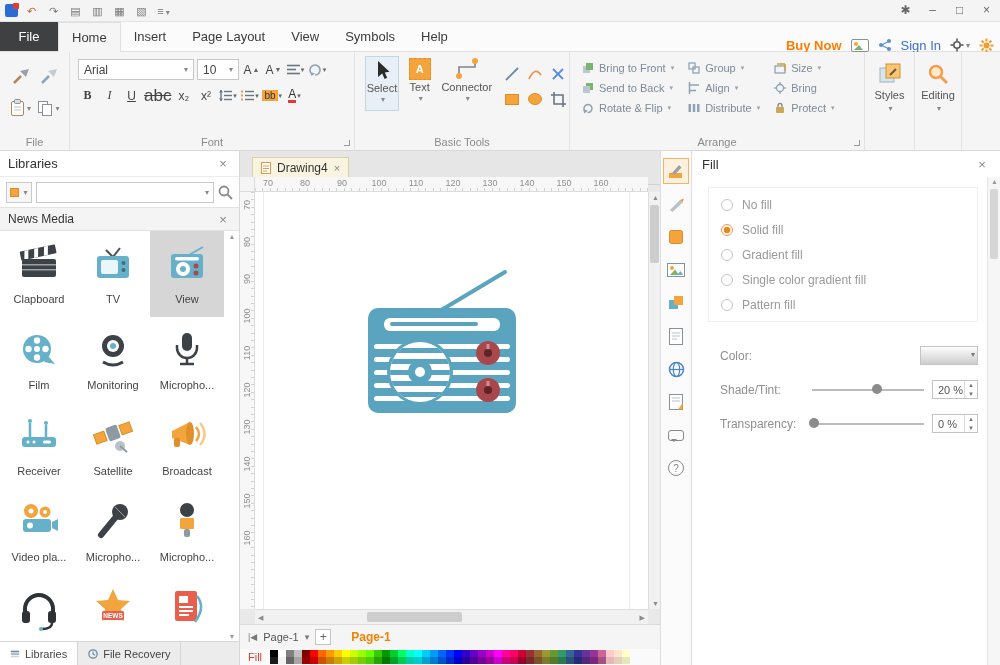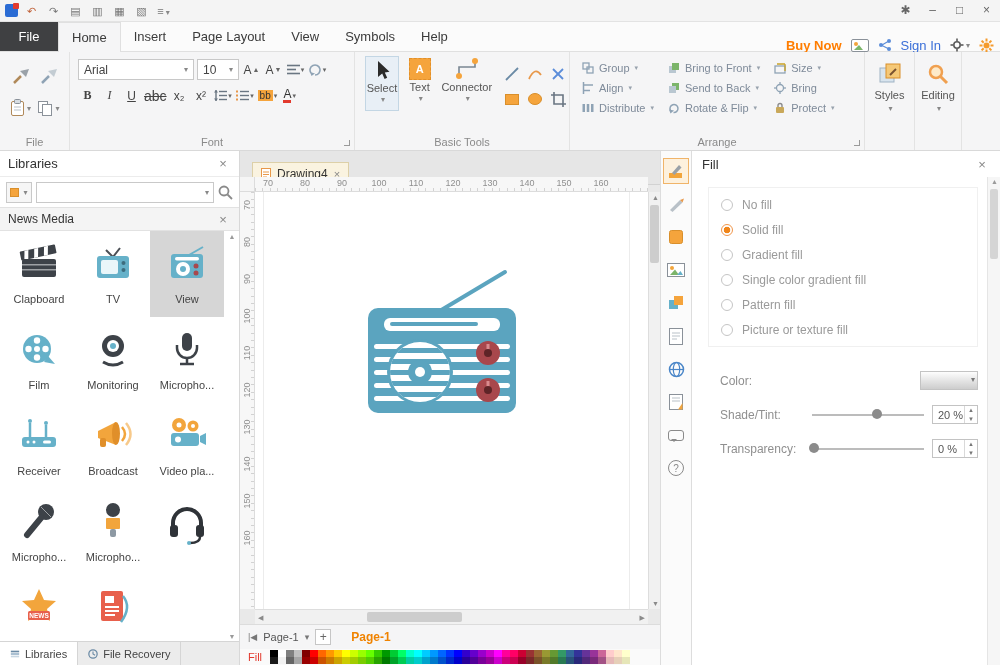--- a/index.html
+++ b/index.html
@@ -45,21 +45,21 @@
 .font-row2 { padding-top:6px; }
 .combo { background:#fff; border:1px solid #c8c8c8; height:21px; display:flex; align-items:center; padding:0 5px; font-size:12px; color:#444; }
 .combo .arr { margin-left:auto; font-size:8px; color:#888; padding-left:5px; }
 .cw-family { width:116px; }
 .cw-size { width:42px; }
 .fbtn { min-width:19px; height:19px; display:flex; align-items:center; justify-content:center; font-size:12px; color:#444; }
 .fbtn .tiny { font-size:7px; color:#666; margin-left:1px; }
 .bold { font-weight:bold; font-family:"Liberation Serif",serif; }
 .ital { font-style:italic; font-family:"Liberation Serif",serif; }
 .und { text-decoration:underline; }
-.strk { text-decoration:line-through; font-size:14px; }
+.strk { text-decoration:line-through; font-size:17px; }
 .hl { background:#f5a43c; color:#333; font-size:10px; padding:0 2px; }
 .fcol { color:#333; border-bottom:3px solid #e23a2e; line-height:12px; }
 .bt-wrap { display:flex; padding:4px 0 0 10px; gap:4px; }
 .bigbtn { width:36px; padding-top:2px; display:flex; flex-direction:column; align-items:center; font-size:11px; color:#555; gap:1px; }
 .bigbtn.sel { background:#e8eff6; border:1px solid #c3d6e4; }
 .txt-ico { width:22px; height:22px; background:#f5a43c; color:#fff; font-weight:bold; display:flex; align-items:center; justify-content:center; border:1px dashed #e08f2a; }
 .bt-mini { display:grid; grid-template-columns:repeat(3,22px); grid-auto-rows:24px; gap:1px; padding-top:6px; margin-left:4px; }
 .bt-mini > div { display:flex; align-items:center; justify-content:center; }
 .arr-wrap { display:flex; gap:14px; padding:10px 0 0 12px; }
 .arr-col { display:flex; flex-direction:column; gap:8px; }
@@ -87,21 +87,21 @@
 .lib-label { font-size:11px; color:#444; margin-top:2px; white-space:nowrap; }
 .lp-scroll { position:absolute; right:1px; top:82px; bottom:25px; width:12px; }
 .lp-scroll .sarr { position:absolute; left:0; right:0; text-align:center; font-size:7px; color:#9a9a9a; }
 .lp-tabs { position:absolute; left:0; right:0; bottom:0; height:24px; display:flex; background:#ececec; border-top:1px solid #d5d5d5; }
 .lp-tab { padding:0 10px; display:flex; align-items:center; gap:5px; font-size:11px; color:#444; border-right:1px solid #d5d5d5; }
 .lp-tab.active { background:#fff; }
 .lp-tab .ic { width:10px; height:10px; }
 
 
 #canvas-area { position:absolute; left:240px; top:0; bottom:0; width:420px; background:#e9e9e9; }
-.doc-tabbar { position:absolute; top:0; left:0; right:0; height:34px; background:#e6e6e6; border-bottom:1px solid #d2d2d2; display:flex; align-items:flex-end; padding-left:12px; }
+.doc-tabbar { position:absolute; top:0; left:0; right:0; height:34px; background:#e6e6e6; border-bottom:1px solid #d2d2d2; display:flex; align-items:center; padding-left:12px; }
 .doc-tab { height:22px; background:#faf3e0; border:1px solid #ddd0a8; border-bottom:none; display:flex; align-items:center; gap:6px; padding:0 8px; font-size:12px; color:#333; }
 .doc-tab .x { color:#888; font-size:11px; }
 .ruler-corner { position:absolute; top:26px; left:0; width:15px; height:15px; background:#f5f5f5; border-right:1px solid #dcdcdc; border-bottom:1px solid #dcdcdc; }
 .h-ruler { position:absolute; top:26px; left:15px; right:12px; height:15px; background:#f7f7f7; border-bottom:1px solid #dcdcdc;
   background-image:repeating-linear-gradient(to right,#d2d2d2 0 1px,transparent 1px 7.4px); background-size:100% 4px; background-repeat:no-repeat; background-position:0 11px; }
 .rnum { position:absolute; top:1px; transform:translateX(-50%); font-size:9px; color:#8f8f8f; }
 .v-ruler { position:absolute; top:41px; left:0; width:15px; bottom:56px; background:#f7f7f7; border-right:1px solid #dcdcdc;
   background-image:repeating-linear-gradient(to bottom,#d2d2d2 0 1px,transparent 1px 7.4px); background-size:4px 100%; background-repeat:no-repeat; background-position:11px 0; }
 .vnum { position:absolute; left:-3px; width:20px; text-align:center; transform:rotate(-90deg); font-size:9px; color:#8f8f8f; }
 .canvas { position:absolute; top:41px; left:15px; right:12px; bottom:56px; background:#fff; overflow:hidden; }
@@ -409,20 +409,46 @@
         </div>
       </div>
       <div class="glabel">Basic Tools</div>
     </div>
 
     <div class="rgroup g-arrange">
       <div class="arr-wrap">
         <div class="arr-col">
           <div class="arr-item">
               <svg width="12" height="12">
+                <rect x="1" y="4" width="7" height="7" fill="#b9c7d1"></rect>
+                <rect x="4" y="1" width="7" height="7" fill="#7cb56a"></rect>
+              </svg>
+              <span>Bring to Front</span>
+              <span class="da">▾</span>
+            </div>
+          <div class="arr-item">
+              <svg width="12" height="12">
+                <rect x="4" y="1" width="7" height="7" fill="#7cb56a"></rect>
+                <rect x="1" y="4" width="7" height="7" fill="#b9c7d1"></rect>
+              </svg>
+              <span>Send to Back</span>
+              <span class="da">▾</span>
+            </div>
+          <div class="arr-item">
+              <svg width="12" height="12">
+                <path d="M2.5 8.5 a4 4 0 1 1 3 2" fill="none" stroke="#8fa3b5" stroke-width="1.5"></path>
+                <polygon points="1,7.5 6,8.5 2.5,11.5" fill="#8fa3b5"></polygon>
+              </svg>
+              <span>Rotate &amp; Flip</span>
+              <span class="da">▾</span>
+            </div>
+        </div>
+        <div class="arr-col">
+          <div class="arr-item">
+              <svg width="12" height="12">
                 <rect x="1" y="1" width="6" height="6" fill="none" stroke="#8fa3b5" stroke-width="1.3"></rect>
                 <rect x="5" y="5" width="6" height="6" fill="none" stroke="#8fa3b5" stroke-width="1.3"></rect>
               </svg>
               <span>Group</span>
               <span class="da">▾</span>
             </div>
           <div class="arr-item">
               <svg width="12" height="12">
                 <g stroke="#8fa3b5" stroke-width="1.5">
                   <line x1="1.5" y1="0" x2="1.5" y2="12"></line>
@@ -435,46 +461,20 @@
             </div>
           <div class="arr-item">
               <svg width="12" height="12">
                 <g fill="#8fa3b5">
                   <rect x="0.5" y="2" width="2.5" height="8"></rect>
                   <rect x="4.75" y="2" width="2.5" height="8"></rect>
                   <rect x="9" y="2" width="2.5" height="8"></rect>
                 </g>
               </svg>
               <span>Distribute</span>
-              <span class="da">▾</span>
-            </div>
-        </div>
-        <div class="arr-col">
-          <div class="arr-item">
-              <svg width="12" height="12">
-                <rect x="1" y="4" width="7" height="7" fill="#b9c7d1"></rect>
-                <rect x="4" y="1" width="7" height="7" fill="#7cb56a"></rect>
-              </svg>
-              <span>Bring to Front</span>
-              <span class="da">▾</span>
-            </div>
-          <div class="arr-item">
-              <svg width="12" height="12">
-                <rect x="4" y="1" width="7" height="7" fill="#7cb56a"></rect>
-                <rect x="1" y="4" width="7" height="7" fill="#b9c7d1"></rect>
-              </svg>
-              <span>Send to Back</span>
-              <span class="da">▾</span>
-            </div>
-          <div class="arr-item">
-              <svg width="12" height="12">
-                <path d="M2.5 8.5 a4 4 0 1 1 3 2" fill="none" stroke="#8fa3b5" stroke-width="1.5"></path>
-                <polygon points="1,7.5 6,8.5 2.5,11.5" fill="#8fa3b5"></polygon>
-              </svg>
-              <span>Rotate &amp; Flip</span>
               <span class="da">▾</span>
             </div>
         </div>
         <div class="arr-col">
           <div class="arr-item">
               <svg width="12" height="12">
                 <rect x="1" y="4" width="10" height="7" fill="none" stroke="#8fa3b5" stroke-width="1.3"></rect>
                 <path d="M3 2 H11 M11 2 V9" stroke="#c9a227" stroke-width="1.3" fill="none"></path>
               </svg>
               <span>Size</span>
@@ -645,20 +645,34 @@
                 <line x1="31" y1="14" x2="31" y2="26" stroke="#66b1c9" stroke-width="2.5"></line>
                 <circle cx="15" cy="10" r="2" fill="#66b1c9"></circle>
                 <circle cx="31" cy="12" r="2" fill="#66b1c9"></circle>
                 <rect x="7" y="26" width="34" height="10" rx="3" fill="#66b1c9"></rect>
                 <circle cx="13" cy="31" r="1.5" fill="#fff"></circle>
                 <circle cx="19" cy="31" r="1.5" fill="#fff"></circle>
                 <rect x="28" y="29.5" width="8" height="3" rx="1.5" fill="#fff"></rect>
               </svg>
             </div>
           <div class="lib-label">Receiver</div>
+        </div>
+        <div class="lib-item">
+          <div class="lib-icon">
+              <svg viewBox="0 0 48 48" width="48" height="48">
+                <g transform="rotate(-20 24 22)">
+                  <rect x="5" y="17" width="11" height="10" fill="#f2a53c" stroke="#d98f2b"></rect>
+                  <rect x="32" y="17" width="11" height="10" fill="#f2a53c" stroke="#d98f2b"></rect>
+                  <rect x="18" y="15" width="12" height="14" rx="2" fill="#8d99a3"></rect>
+                </g>
+                <circle cx="31" cy="35" r="5" fill="#b9c2c9"></circle>
+                <line x1="31" y1="35" x2="38" y2="41" stroke="#8d99a3" stroke-width="2"></line>
+              </svg>
+            </div>
+          <div class="lib-label">Satellite</div>
         </div>
         <div class="lib-item">
           <div class="lib-icon">
               <svg viewBox="0 0 48 48" width="48" height="48">
                 <path d="M9 20 L27 11 V34 L9 27 Z" fill="#f2a53c"></path>
                 <ellipse cx="27" cy="22.5" rx="4" ry="11.5" fill="#e08f2a"></ellipse>
                 <rect x="11" y="27" width="6" height="9" rx="2" fill="#e08f2a"></rect>
                 <path d="M33 16 q6 7 0 14" stroke="#f2a53c" stroke-width="2.5" fill="none"></path>
                 <path d="M37 12 q9 11 0 22" stroke="#f2a53c" stroke-width="2.5" fill="none" opacity="0.6"></path>
               </svg>
@@ -1048,24 +1062,20 @@
             <span>Gradient fill</span>
           </div>
         <div class="fp-opt">
             <span class="fp-radio"></span>
             <span>Single color gradient fill</span>
           </div>
         <div class="fp-opt">
             <span class="fp-radio"></span>
             <span>Pattern fill</span>
           </div>
-        <div class="fp-opt">
-            <span class="fp-radio"></span>
-            <span>Picture or texture fill</span>
-          </div>
       </div>
 
       <div class="fp-row" style="margin-top:24px">
         <span>Color:</span>
         <div class="ctrl">
             <div class="swatch"></div>
           </div>
       </div>
 
       <div class="fp-row">

